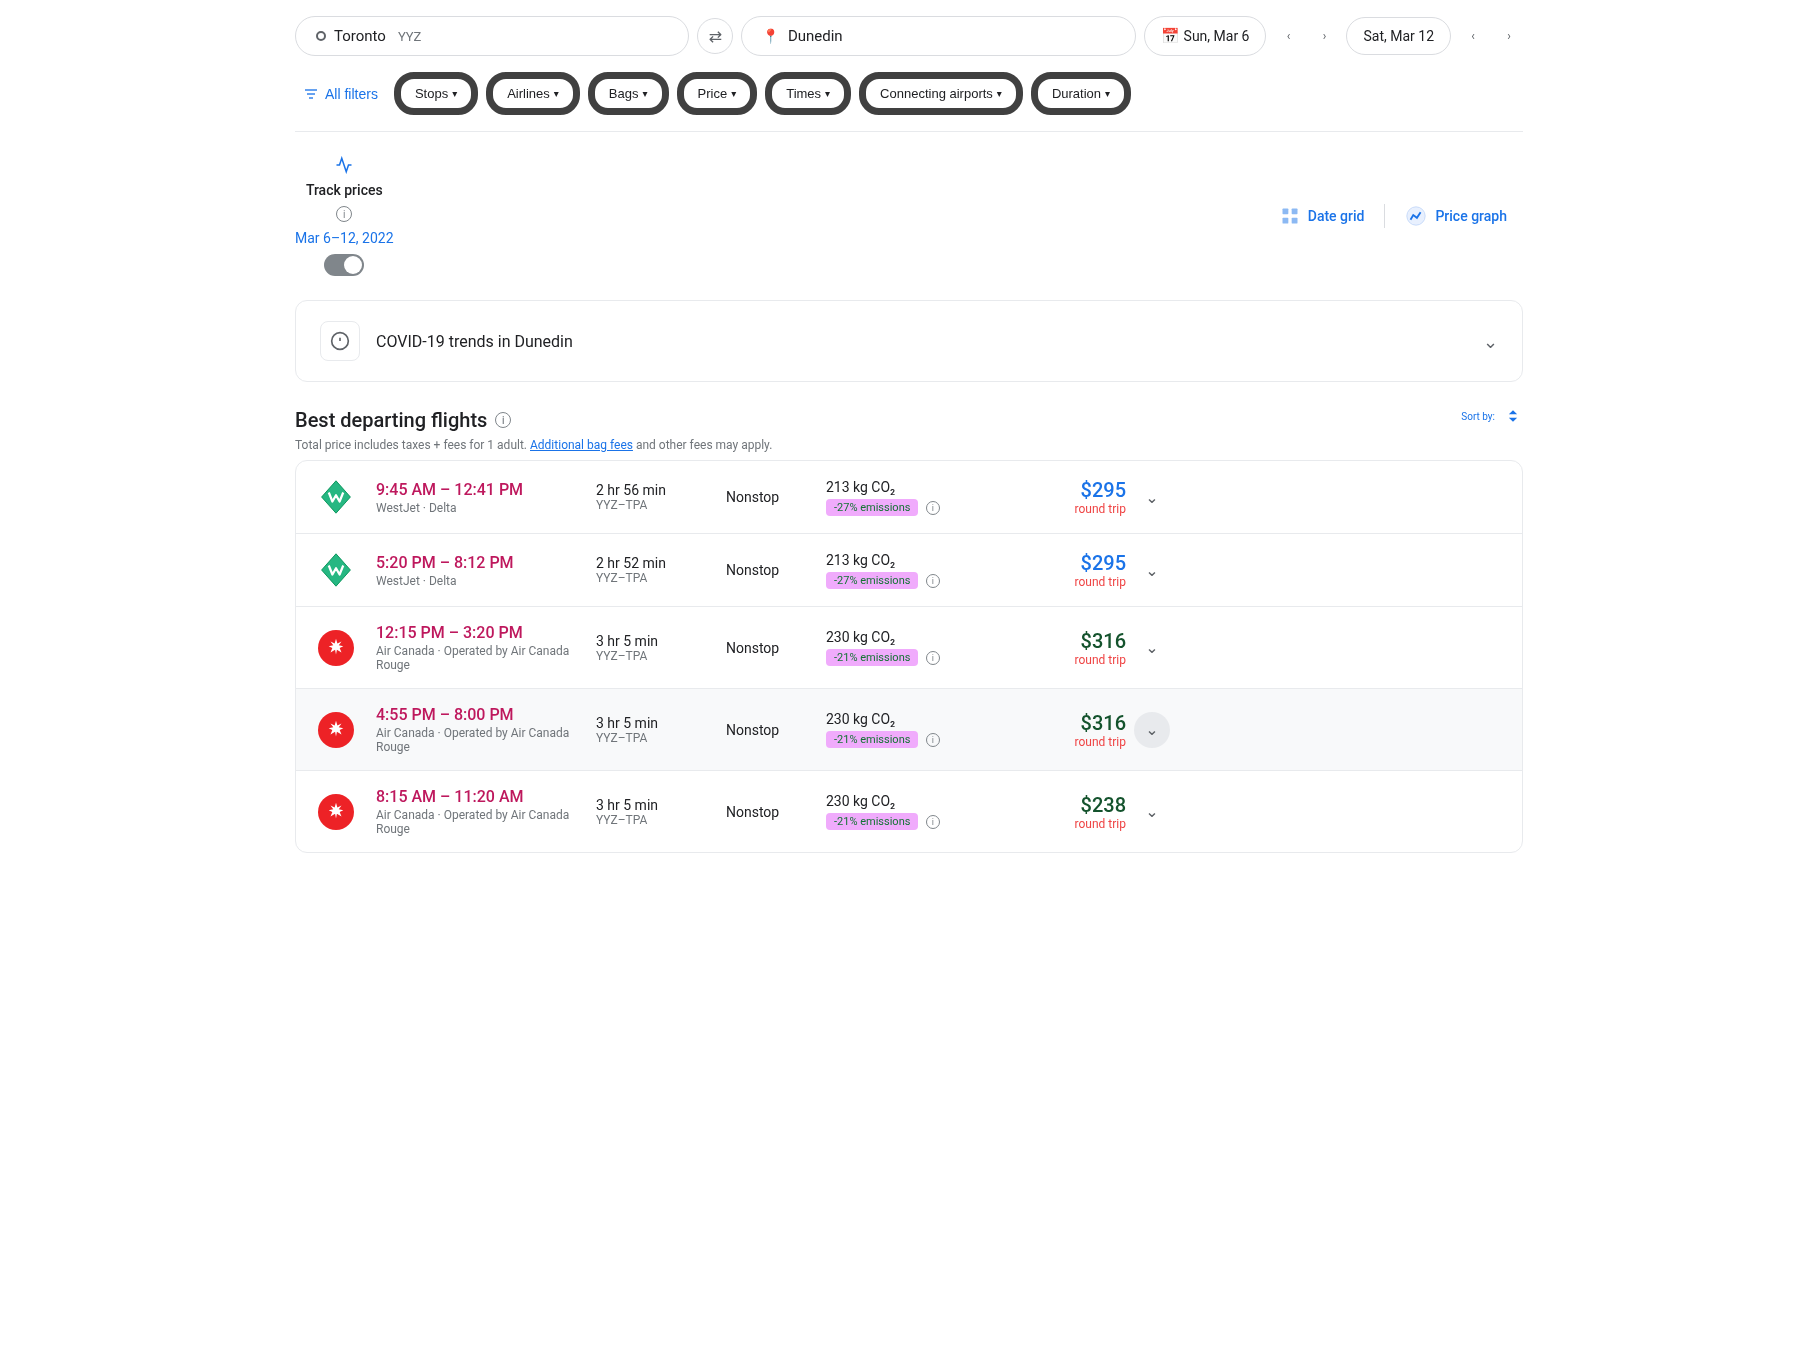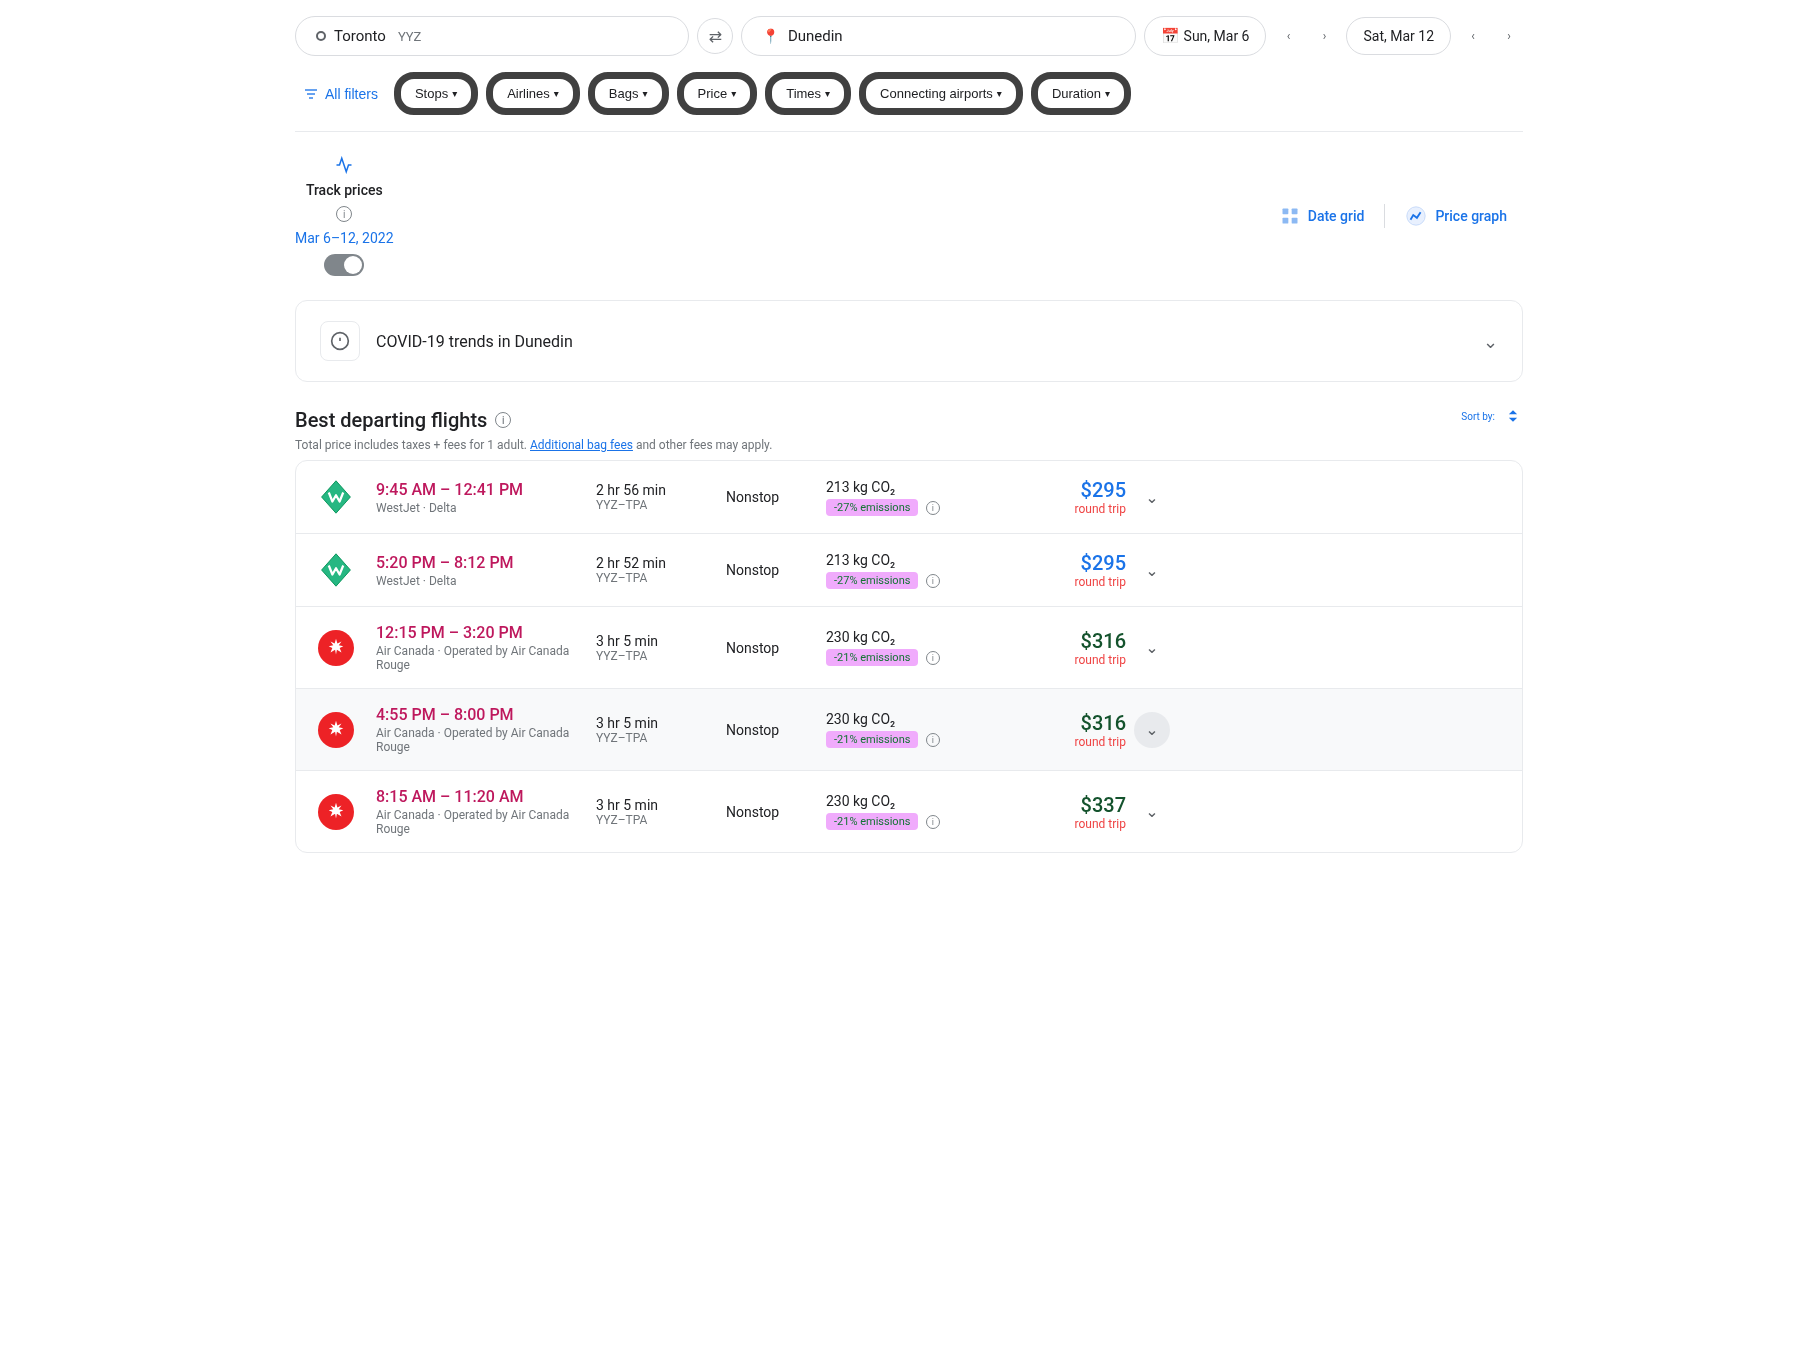--- a/index.html
+++ b/index.html
@@ -363,19 +363,19 @@
     </div>
     <div class="flight-stops">Nonstop</div>
     <div class="flight-emissions">
       <div class="emissions-amount">230 kg CO₂</div>
       <div>
         <span class="emissions-badge">-21% emissions</span>
         <span class="emissions-info" style="display:inline-flex;align-items:center;justify-content:center;width:14px;height:14px;border:1px solid #80868b;border-radius:50%;font-size:9px;color:#80868b;cursor:pointer;">i</span>
       </div>
     </div>
     <div class="flight-price">
-      <div class="price-amount black">$337</div>
+      <div class="price-amount black">$238</div>
       <div class="price-type">round trip</div>
     </div>
     <div class="expand-btn">⌄</div>
   </div>
     </div>
 </div>
 
 </body></html>

